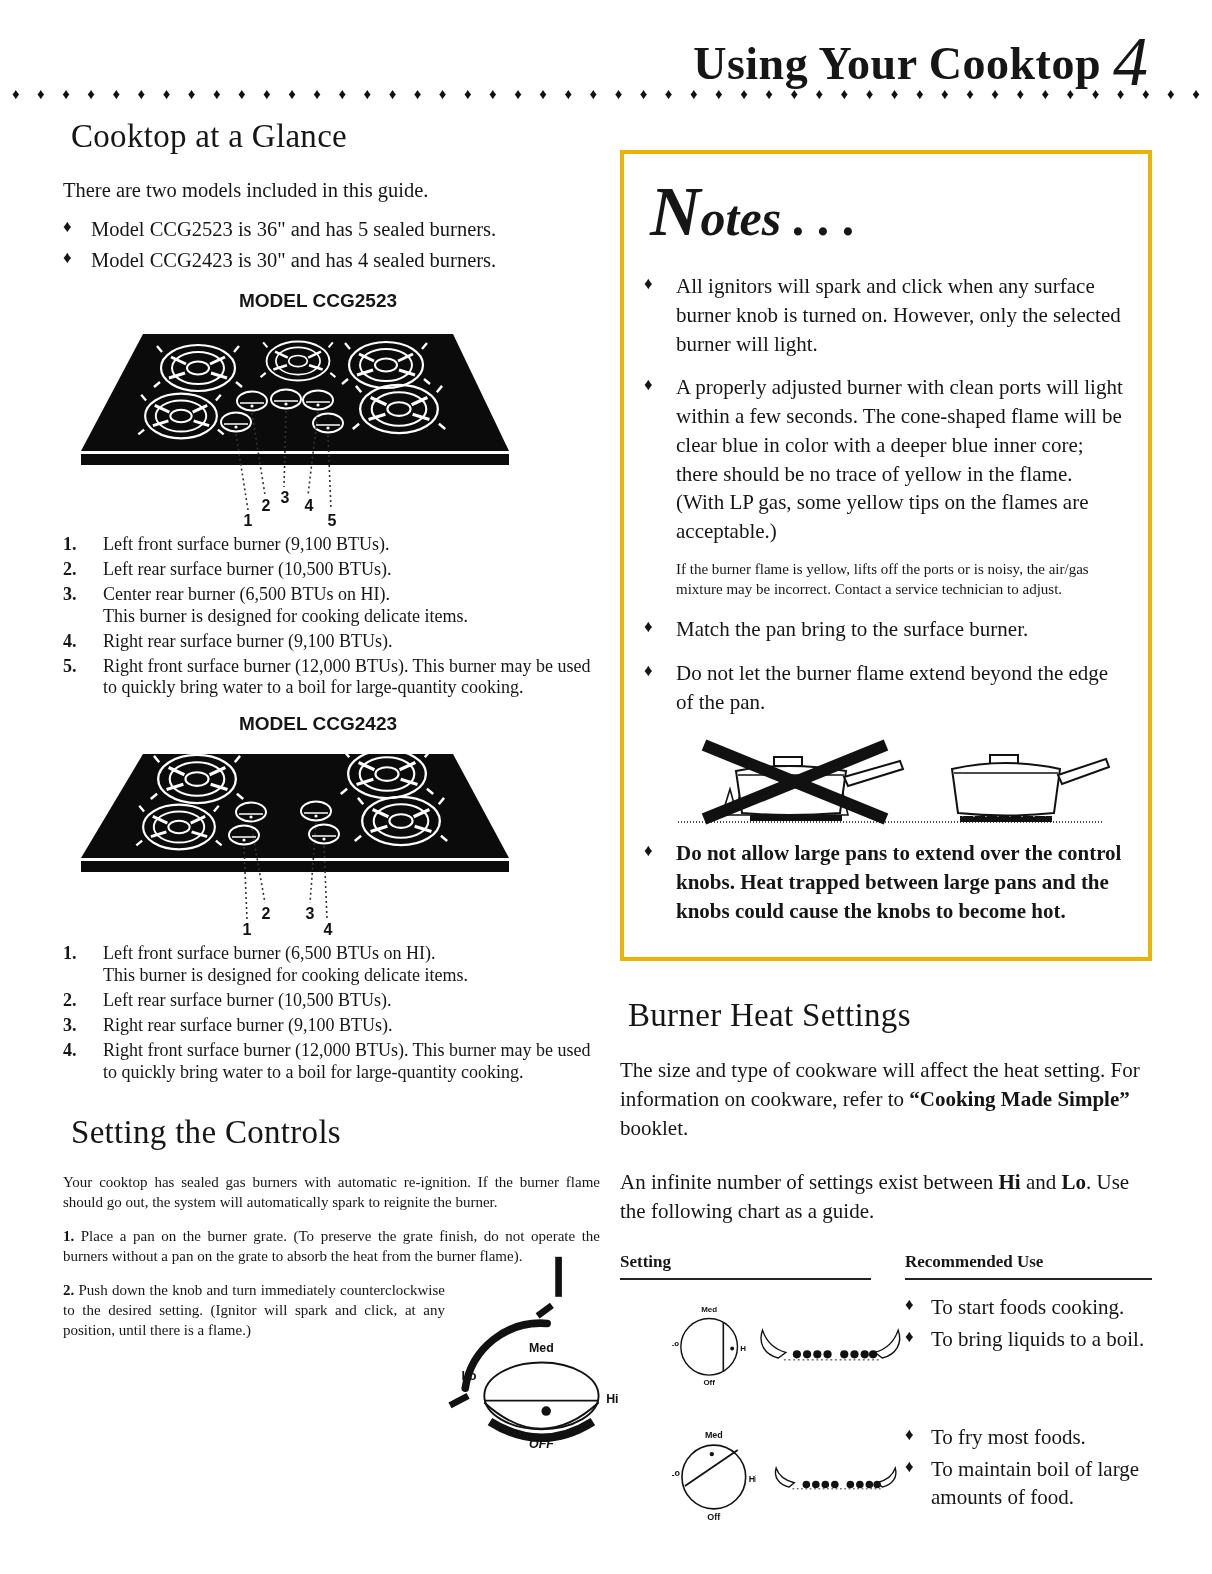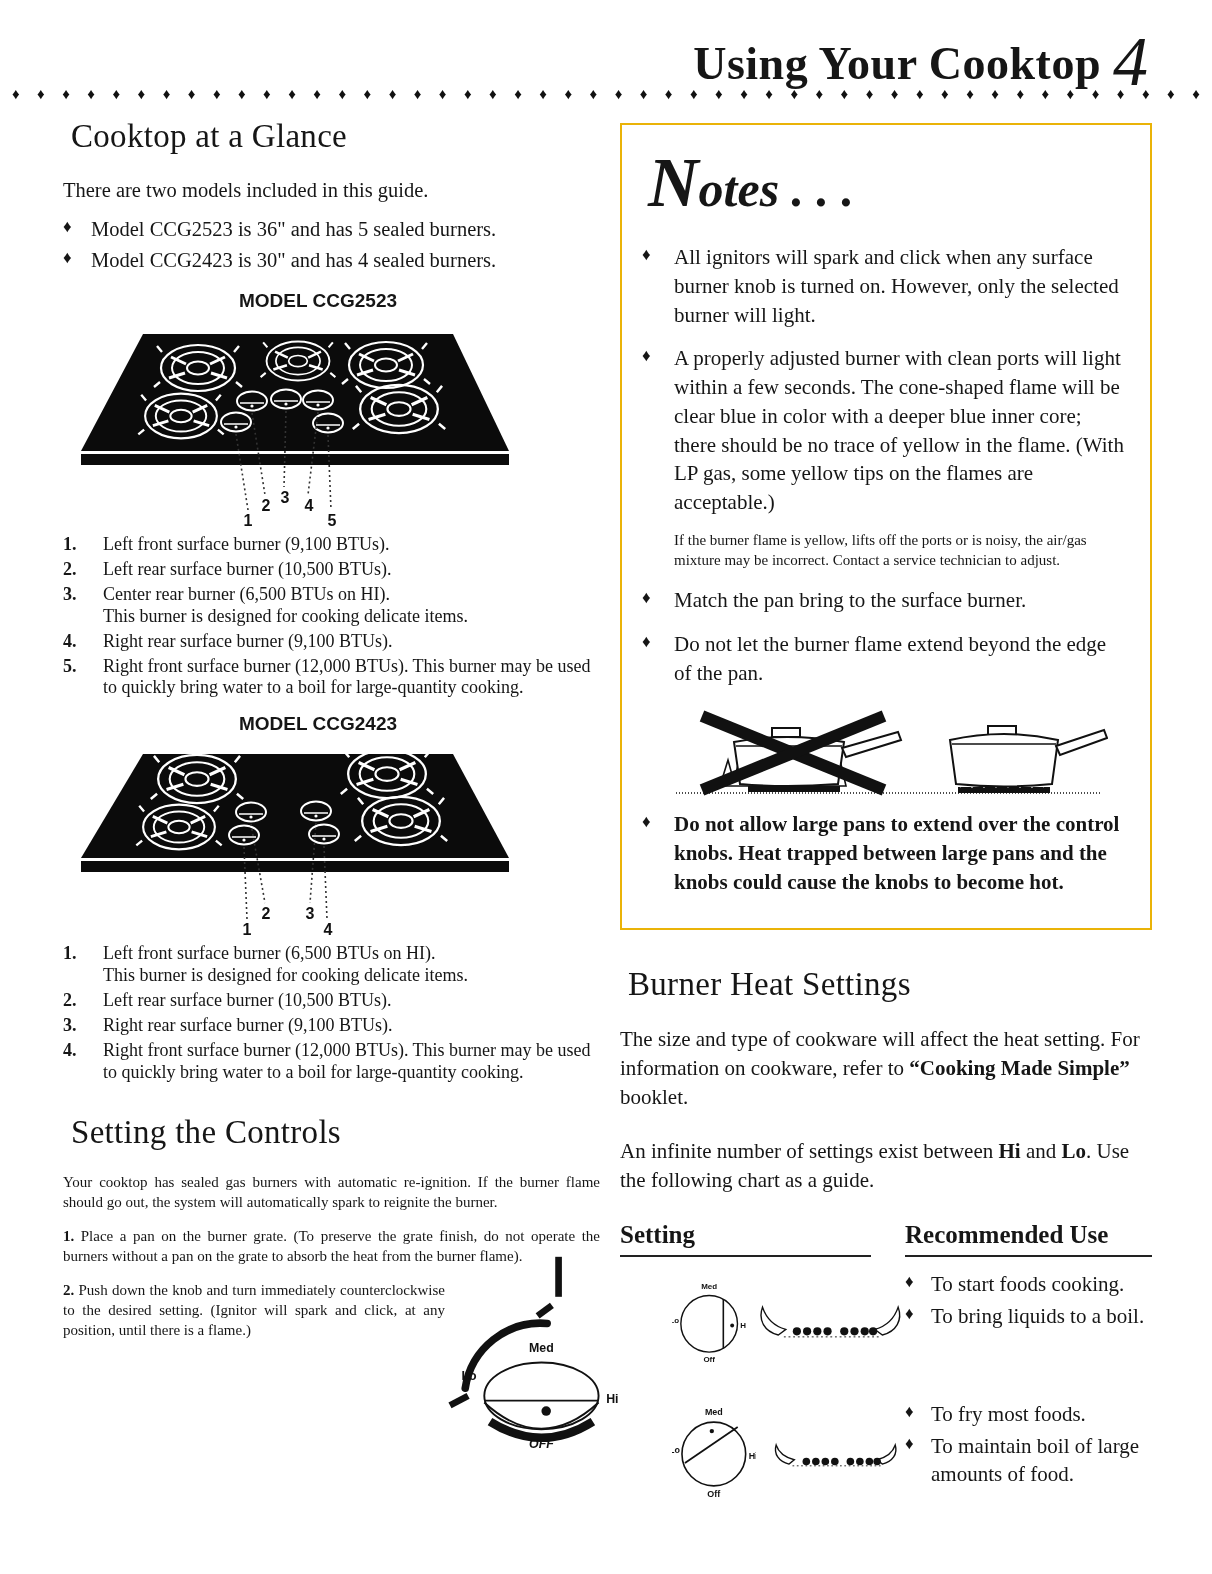--- a/index.html
+++ b/index.html
@@ -33,34 +33,34 @@
   .bnum{font-weight:bold;}
 
   .controls{margin-top:30px;}
   .step{font-size:15px;line-height:1.33;margin:0 0 14px 0;}
   .stepnum{font-weight:bold;}
   .step2-wrap{position:relative;min-height:210px;}
   .step2-text{width:382px;}
   .knob-fig{position:absolute;right:-28px;top:-28px;}
 
   
-  .notes-box{border:2px solid #eab308;box-sizing:border-box;padding:14px 24px 16px 20px;
-             min-height:726px;margin-top:5px;}
+  .notes-box{border:4px solid #eab308;box-sizing:border-box;padding:14px 24px 16px 20px;
+             min-height:726px;margin-top:32px;}
   .notes-heading{font-style:italic;font-weight:bold;font-size:50px;margin:4px 0 20px 6px;}
   .notes-heading::first-letter{font-size:1.4em;}
   .nbullet{display:grid;grid-template-columns:32px 1fr;font-size:21px;line-height:1.37;margin-bottom:15px;}
   .ncont{margin:-2px 0 15px 32px;font-size:15px;line-height:1.37;}
   .nbold{font-weight:bold;}
   .pans-fig{display:block;margin:2px 0 10px 26px;}
 
   
   .heat{margin-top:36px;}
   .heat p{font-size:21px;line-height:1.38;margin:0 0 26px 0;}
   .chart{display:grid;grid-template-columns:285px 247px;margin-top:2px;}
-  .chart-h{font-weight:bold;font-size:25px;border-bottom:2px solid #222;
+  .chart-h{font-weight:bold;font-size:17px;border-bottom:2px solid #222;
            padding-bottom:6px;margin-bottom:12px;}
   .chart-h.c1{margin-right:34px;}
   .setcell{display:flex;align-items:center;gap:10px;padding:6px 0 30px 52px;}
   .usecell{padding:2px 0 12px 0;}
   .ubullet{display:grid;grid-template-columns:26px 1fr;font-size:21px;line-height:1.32;margin-bottom:4px;}
 
   svg text{font-family:"Liberation Sans",sans-serif;}
 </style>
 </head>
 <body>

